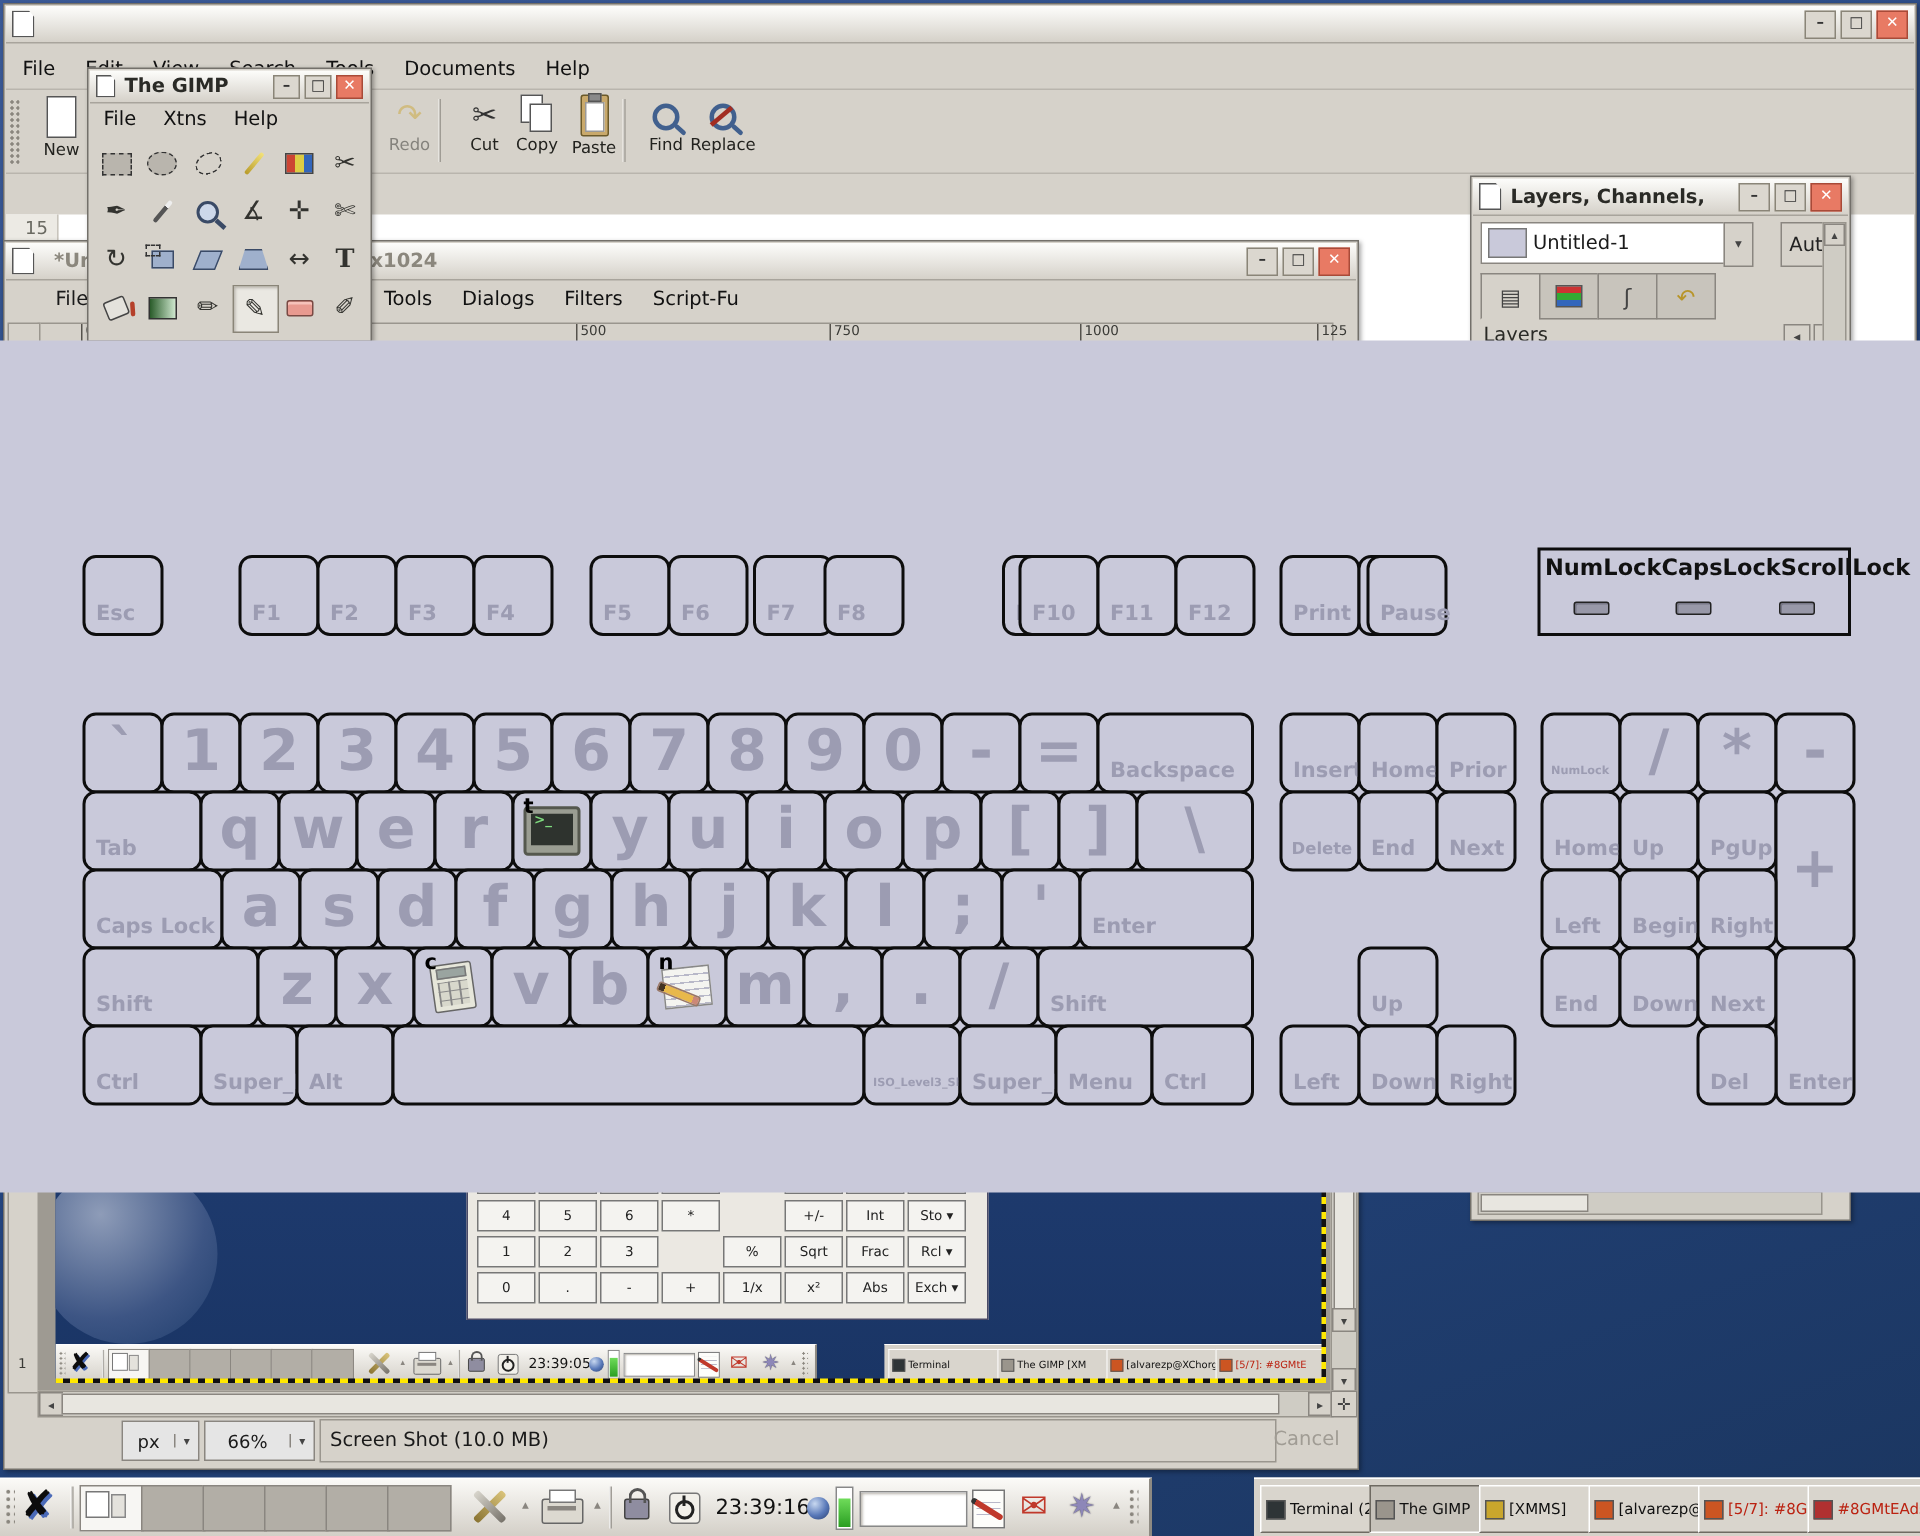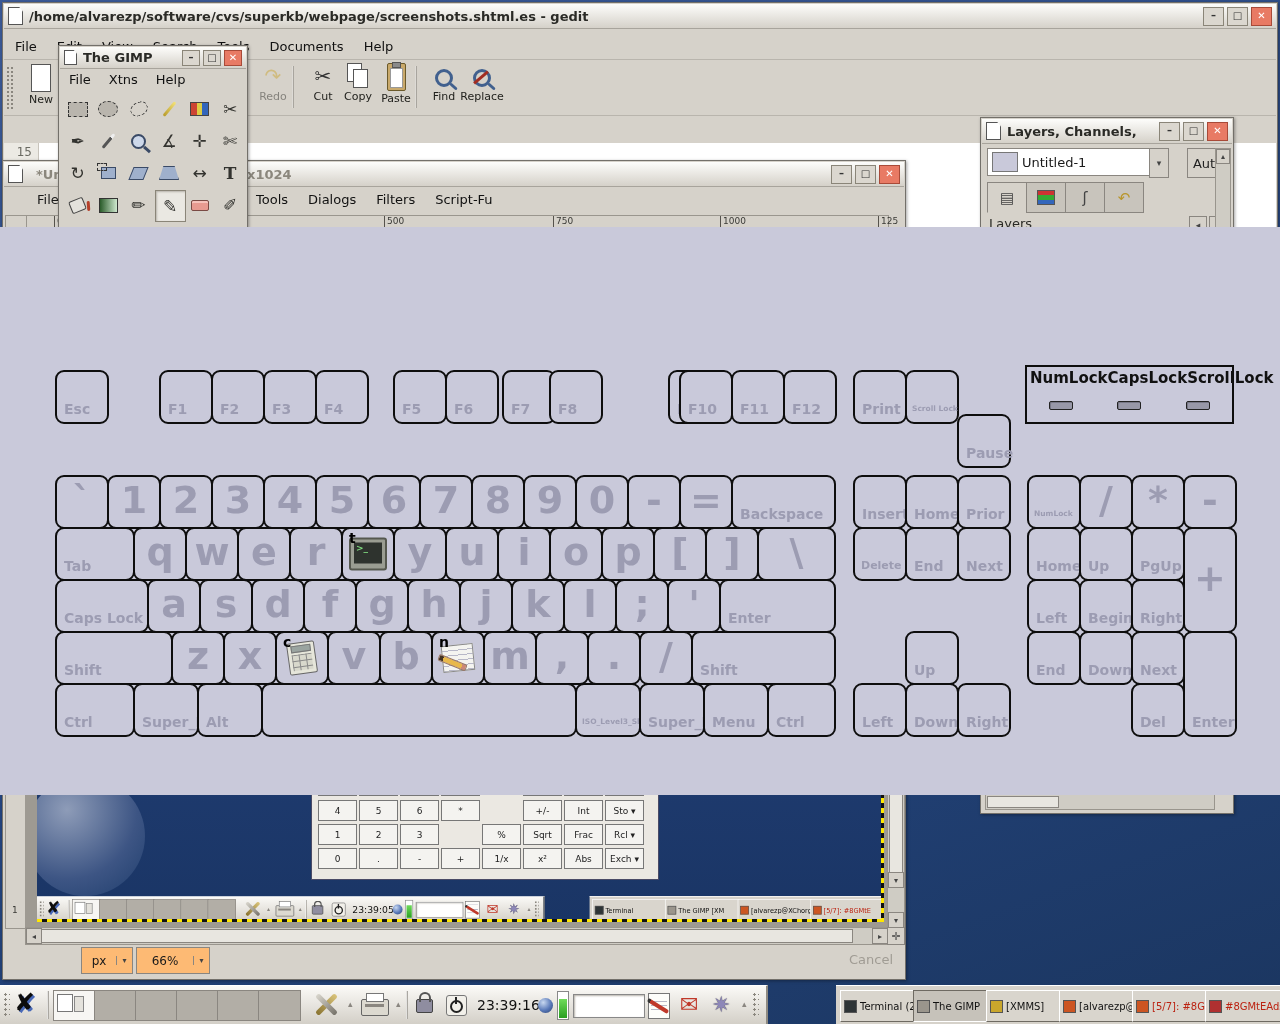--- a/index.html
+++ b/index.html
@@ -69,21 +69,21 @@
   .ts-perspective{width:18px;height:12px;background:#9fb0cc;border:1px solid #3a4a66;clip-path:polygon(22% 0,78% 0,100% 100%,0 100%);}
   .ts-bucket-fill{width:13px;height:11px;background:#e4e2dc;border:1px solid #444;transform:rotate(-22deg);border-radius:2px;position:relative;}
   .ts-bucket-fill:after{content:"";position:absolute;width:3px;height:10px;background:#b5402a;right:-5px;top:5px;border-radius:2px;transform:rotate(18deg);}
   .ts-gradient{width:17px;height:13px;border:1px solid #333;background:linear-gradient(90deg,#2a5c2a,#cfe8cf);}
   .ts-eraser{width:16px;height:9px;background:#e89a90;border:1px solid #7a4a44;border-radius:2px;box-shadow:inset 0 2px 0 #f6c2ba;}
   .ruler{background:#d6d2ca;border:1px solid #9a968e;font-size:9px;color:#3a3a36;}
   .rlabel{position:absolute;top:0;height:100%;border-left:1px solid #55524c;padding-left:2px;}
   .scroll{background:#cfccc4;border:1px solid #99958d;}
   .thumb{position:absolute;background:#e8e6e0;border:1px solid #8a8680;}
   .sbtn{position:absolute;background:#d6d2ca;border:1px solid #8a8680;display:flex;align-items:center;justify-content:center;font-size:8px;color:#444;}
-  .combo{position:absolute;background:#fdba74;border:1px solid #8a8680;display:flex;align-items:center;font-size:12px;}
+  .combo{position:absolute;background:#e5e5e5;border:1px solid #8a8680;display:flex;align-items:center;font-size:12px;}
   .combo .cv{flex:1;text-align:center;}
   .combo .ca{width:15px;border-left:1px solid #8a8680;text-align:center;font-size:8px;color:#444;}
   
   #gimg-canvas{position:absolute;background:#9e9a92;overflow:hidden;}
   #inner-image{position:absolute;left:12px;top:0;width:847px;height:694px;overflow:hidden;
     background:linear-gradient(#2c4d8d,#1a3565);}
   #inner-image:after{content:"";position:absolute;left:0;right:0;bottom:0;height:3px;
     background:repeating-linear-gradient(90deg,#ffe800 0 5px,#111 5px 10px);}
   #inner-image:before{content:"";position:absolute;top:0;bottom:0;right:0;width:3px;
     background:repeating-linear-gradient(#ffe800 0 5px,#111 5px 10px);z-index:5;}
@@ -166,21 +166,20 @@
   #kb-indicator .ind-labels{display:flex;justify-content:space-between;padding:2px 3px 0;font-size:15px;font-weight:bold;color:#111;white-space:nowrap;}
   #kb-indicator .ind-leds{display:flex;justify-content:space-around;margin-top:14px;}
   .led{width:22px;height:7px;background:#9898a8;border:1px solid #222;border-radius:2px;box-shadow:inset 1px 1px 0 #777786;}
 </style>
 </head>
 <body>
 
 <div class="win" id="gedit-win" style="left:2px;top:2px;width:1274px;height:600px;">
   <div class="titlebar">
     <div class="doc-ic"></div>
-    <span>/home/alvarezp/software/cvs/superkb/webpage/screenshots.shtml.es - gedit</span>
     <div class="wbtns">
       <div class="wbtn">–</div>
       <div class="wbtn">□</div>
       <div class="wbtn close">✕</div>
     </div>
   </div>
   <div class="menu" id="gedit-menubar">
       <span>File</span>
       <span>Edit</span>
       <span>View</span>
@@ -364,20 +363,23 @@
 
   <div style="position:absolute;left:2px;top:784px;right:2px;height:32px;">
     <div class="combo" style="left:76px;top:2px;width:50px;height:25px;">
       <span class="cv">px</span>
         <span class="ca">▾</span>
     </div>
     <div class="combo" style="left:131px;top:2px;width:72px;height:25px;">
       <span class="cv">66%</span>
         <span class="ca">▾</span>
     </div>
+    <div style="position:absolute;left:208px;top:1px;width:630px;height:27px;border:1px solid #9a968e;display:flex;align-items:center;padding-left:6px;font-size:13px;">
+      <span>Screen Shot (10.0 MB)</span>
+    </div>
     <span style="position:absolute;left:844px;top:7px;color:#a09c94;font-size:13px;">Cancel</span>
   </div>
 </div>
 
 <div class="win" id="layers-win" style="left:980px;top:117px;width:252px;height:695px;">
   <div class="titlebar">
     <div class="doc-ic"></div>
     <span style="white-space:nowrap;overflow:hidden;max-width:130px;">Layers, Channels, Path</span>
     <div class="wbtns">
       <div class="wbtn">–</div>
@@ -521,21 +523,21 @@
     </div>
     <div class="key" style="left: 783px; top: 143px; width: 50px; height: 50px;">
       <span class="kl-n">F12</span>
     </div>
     <div class="key" style="left: 853px; top: 143px; width: 50px; height: 50px;">
       <span class="kl-n">Print</span>
     </div>
     <div class="key" style="left: 905px; top: 143px; width: 50px; height: 50px;">
       <span class="kl-t">Scroll Lock</span>
     </div>
-    <div class="key" style="left: 957px; top: 143px; width: 50px; height: 50px; margin-top: 44px;">
+    <div class="key" style="left: 911px; top: 143px; width: 50px; height: 50px;">
       <span class="kl-n">Pause</span>
     </div>
     <div class="key" style="left: 55px; top: 248px; width: 50px; height: 50px;">
       <span class="kl-b">`</span>
     </div>
     <div class="key" style="left: 107px; top: 248px; width: 50px; height: 50px;">
       <span class="kl-b">1</span>
     </div>
     <div class="key" style="left: 159px; top: 248px; width: 50px; height: 50px;">
       <span class="kl-b">2</span>

